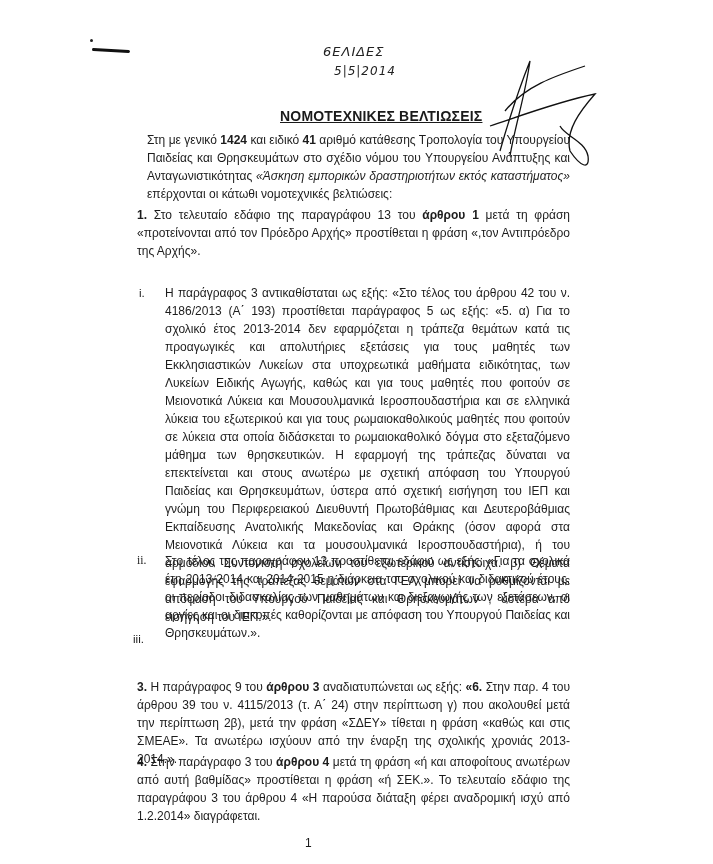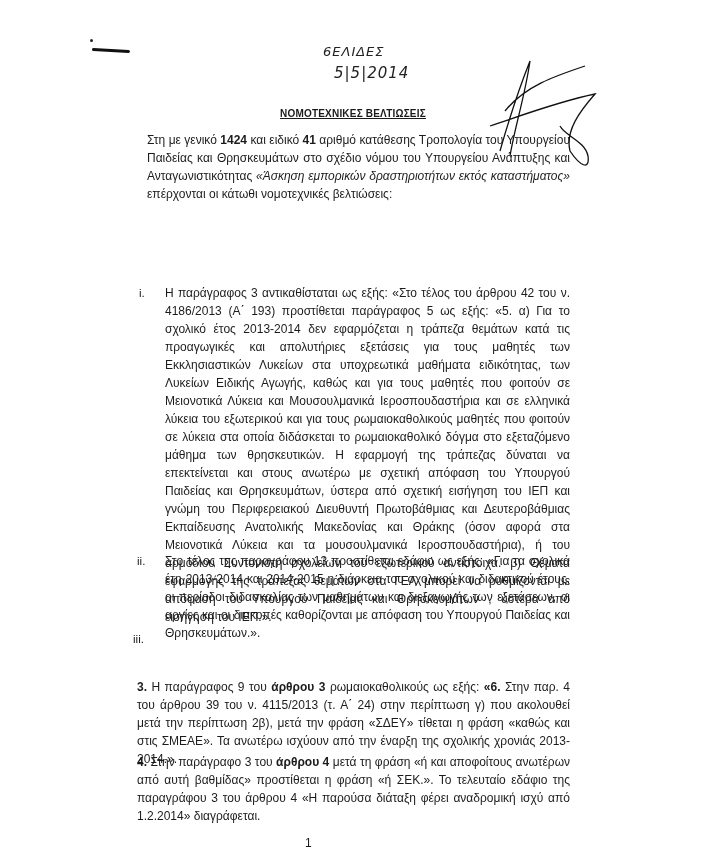--- a/index.html
+++ b/index.html
@@ -5,23 +5,23 @@
   html, body { margin: 0; padding: 0; }
   body {
     width: 713px; height: 864px; background: #ffffff; position: relative; overflow: hidden;
     font-family: "Liberation Sans", "DejaVu Sans", sans-serif; color: #1a1a1a;
   }
   .page { position: absolute; left: 0; top: 0; width: 713px; height: 616px; margin-top: 36px; }
   .scan-mark { position: absolute; left: 92px; top: 13px; width: 38px; height: 3px; background: #111; transform: rotate(3deg); border-radius: 2px; }
   .scan-dot { position: absolute; left: 90px; top: 3px; width: 3px; height: 3px; background:#222; border-radius:50%; }
   .handwriting { position: absolute; font-family: "DejaVu Sans", sans-serif; font-style: italic; color: #222; font-size: 13px; letter-spacing: 1px; }
   .hw1 { left: 323px; top: 8px; }
-  .hw2 { left: 334px; top: 28px; font-size: 15px; }
+  .hw2 { left: 334px; top: 28px; font-size: 12px; }
   .signature { position: absolute; left: 470px; top: 20px; width: 140px; height: 120px; }
-  .title { position: absolute; left: 280px; top: 72px; font-size: 10px; font-weight: bold; text-decoration: underline; letter-spacing: 0.2px; }
+  .title { position: absolute; left: 280px; top: 72px; font-size: 14px; font-weight: bold; text-decoration: underline; letter-spacing: 0.2px; }
   .text { position: absolute; font-size: 12px; line-height: 18px; color: #1c1c1c; }
   .intro { left: 147px; top: 95px; width: 423px; text-align: justify; }
   .para { left: 137px; width: 433px; text-align: justify; }
   .sub { left: 165px; width: 405px; text-align: justify; }
   .roman { position: absolute; font-size: 11.6px; }
   b { font-weight: bold; }
   i { font-style: italic; }
   .pagenum { position: absolute; left: 305px; top: 800px; font-size: 12px; }
 </style>
 </head>
@@ -37,32 +37,35 @@
   <svg class="signature" viewBox="0 0 140 120">
     <path d="M30 95 C40 60, 50 30, 60 5 C55 40, 45 70, 40 100 M35 55 C55 30, 85 20, 115 10 M20 70 C50 60, 90 45, 125 38 C110 55, 95 75, 100 95 C110 110, 120 115, 118 100 C115 85, 95 80, 90 70" fill="none" stroke="#111" stroke-width="1.3"></path>
   </svg>
 
   <div class="title">ΝΟΜΟΤΕΧΝΙΚΕΣ ΒΕΛΤΙΩΣΕΙΣ</div>
 
   <div class="text intro">
     <span>Στη με γενικό </span><b>1424</b><span> και ειδικό </span><b>41</b><span> αριθμό κατάθεσης Τροπολογία του Υπουργείου Παιδείας και Θρησκευμάτων στο σχέδιο νόμου του Υπουργείου Ανάπτυξης και Ανταγωνιστικότητας </span><i>«Άσκηση εμπορικών δραστηριοτήτων εκτός καταστήματος»</i><span> επέρχονται οι κάτωθι νομοτεχνικές βελτιώσεις:</span>
   </div>
 
+  <div class="text para" style="top:170px;">
+    <b>1.</b><span> Στο τελευταίο εδάφιο της παραγράφου 13 του </span><b>άρθρου 1</b><span> μετά τη φράση «προτείνονται από τον Πρόεδρο Αρχής» προστίθεται η φράση «,τον Αντιπρόεδρο της Αρχής».</span>
+  </div>
 
 
   <div class="roman" style="left:139px; top:250px;">i.</div>
   <div class="text sub" style="top:248px;">Η παράγραφος 3 αντικαθίσταται ως εξής: «Στο τέλος του άρθρου 42 του ν. 4186/2013 (Α΄ 193) προστίθεται παράγραφος 5 ως εξής: «5. α) Για το σχολικό έτος 2013-2014 δεν εφαρμόζεται η τράπεζα θεμάτων κατά τις προαγωγικές και απολυτήριες εξετάσεις για τους μαθητές των Εκκλησιαστικών Λυκείων στα υποχρεωτικά μαθήματα ειδικότητας, των Λυκείων Ειδικής Αγωγής, καθώς και για τους μαθητές που φοιτούν σε Μειονοτικά Λύκεια και Μουσουλμανικά Ιεροσπουδαστήρια και σε ελληνικά λύκεια του εξωτερικού και για τους ρωμαιοκαθολικούς μαθητές που φοιτούν σε λύκεια στα οποία διδάσκεται το ρωμαιοκαθολικό δόγμα στο εξεταζόμενο μάθημα των θρησκευτικών. Η εφαρμογή της τράπεζας δύναται να επεκτείνεται και στους ανωτέρω με σχετική απόφαση του Υπουργού Παιδείας και Θρησκευμάτων, ύστερα από σχετική εισήγηση του ΙΕΠ και γνώμη του Περιφερειακού Διευθυντή Πρωτοβάθμιας και Δευτεροβάθμιας Εκπαίδευσης Ανατολικής Μακεδονίας και Θράκης (όσον αφορά στα Μειονοτικά Λύκεια και τα μουσουλμανικά Ιεροσπουδαστήρια), ή του αρμόδιου Συντονιστή σχολείων του εξωτερικού αντίστοιχα. β) Θέματα εφαρμογής της τράπεζας θεμάτων στα ΓΕΛ μπορεί να ρυθμίζονται με απόφαση του Υπουργού Παιδείας και Θρησκευμάτων , ύστερα από εισήγηση του ΙΕΠ.».</div>
 
-  <div class="roman" style="left:137px; top:518px;">ii.</div>
+  <div class="roman" style="left:137px; top:518px;font-family:Liberation Serif, serif;">ii.</div>
   <div class="text sub" style="top:516px;">Στο τέλος της παραγράφου 13 προστίθεται εδάφιο ως εξής: «Για τα σχολικά έτη 2013-2014 και 2014-2015 η διάρκεια του σχολικού και διδακτικού έτους, οι περίοδοι διδασκαλίας των μαθημάτων και διεξαγωγής των εξετάσεων, οι αργίες και οι διακοπές καθορίζονται με απόφαση του Υπουργού Παιδείας και Θρησκευμάτων.».</div>
 
   <div class="roman" style="left:133px; top:596px;">iii.</div>
 
   <div class="text para" style="top:642px;">
-    <b>3.</b><span> Η παράγραφος 9 του </span><b>άρθρου 3</b><span> ρωμαιοκαθολικούς ως εξής: </span><b>«6.</b><span> Στην παρ. 4 του άρθρου 39 του ν. 4115/2013 (τ. Α΄ 24) στην περίπτωση γ) που ακολουθεί μετά την περίπτωση 2β), μετά την φράση «ΣΔΕΥ» τίθεται η φράση «καθώς και στις ΣΜΕΑΕ». Τα ανωτέρω ισχύουν από την έναρξη της σχολικής χρονιάς 2013-2014.».</span>
+    <b>3.</b><span> Η παράγραφος 9 του </span><b>άρθρου 3</b><span> αναδιατυπώνεται ως εξής: </span><b>«6.</b><span> Στην παρ. 4 του άρθρου 39 του ν. 4115/2013 (τ. Α΄ 24) στην περίπτωση γ) που ακολουθεί μετά την περίπτωση 2β), μετά την φράση «ΣΔΕΥ» τίθεται η φράση «καθώς και στις ΣΜΕΑΕ». Τα ανωτέρω ισχύουν από την έναρξη της σχολικής χρονιάς 2013-2014.».</span>
   </div>
 
   <div class="text para" style="top:717px;">
     <b>4.</b><span> Στην παράγραφο 3 του </span><b>άρθρου 4</b><span> μετά τη φράση «ή και αποφοίτους ανωτέρων από αυτή βαθμίδας» προστίθεται η φράση «ή ΣΕΚ.». Το τελευταίο εδάφιο της παραγράφου 3 του άρθρου 4 «Η παρούσα διάταξη φέρει αναδρομική ισχύ από 1.2.2014» διαγράφεται.</span>
     </div>
 
 
   <div class="pagenum">1</div>
 </div>
 

